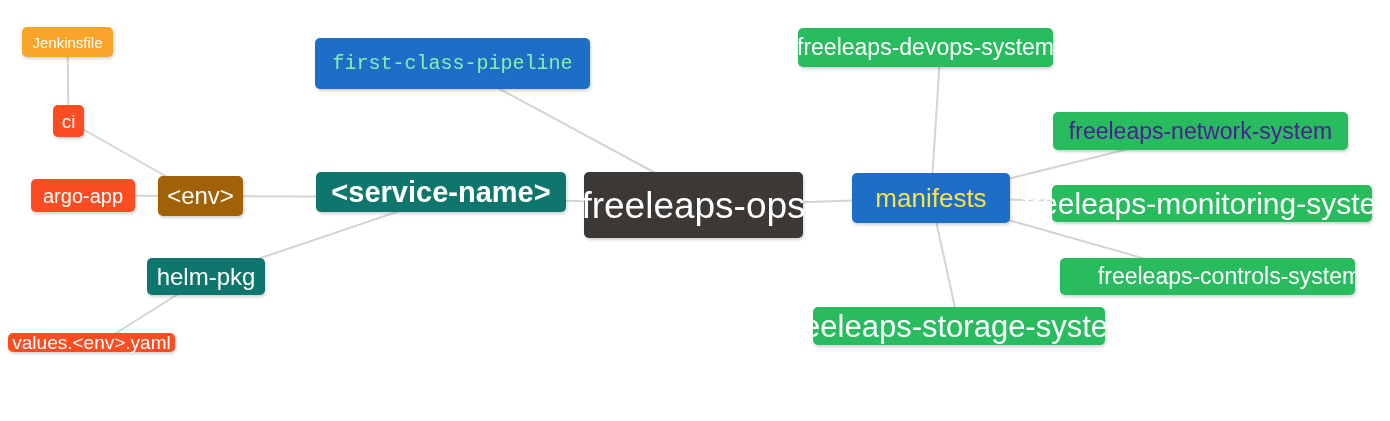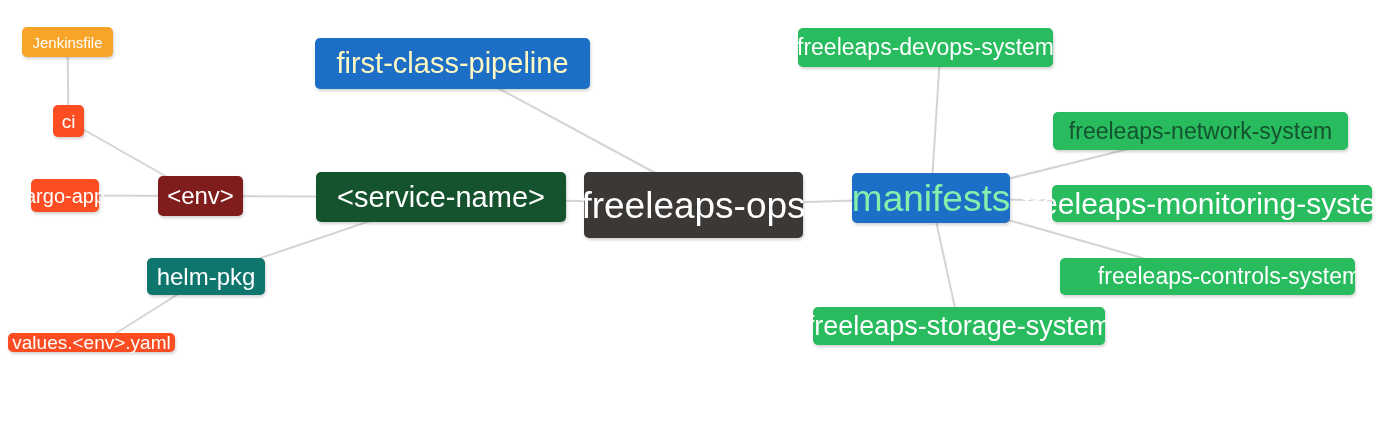--- a/index.html
+++ b/index.html
@@ -62,27 +62,27 @@
       <line x1="714.5" y1="205" x2="931" y2="198" stroke="#d4d4d4" stroke-width="2"></line>
       <line x1="931" y1="198" x2="940.5" y2="47.5" stroke="#d4d4d4" stroke-width="2"></line>
       <line x1="931" y1="198" x2="1200.5" y2="131" stroke="#d4d4d4" stroke-width="2"></line>
       <line x1="931" y1="198" x2="1212" y2="203.5" stroke="#d4d4d4" stroke-width="2"></line>
       <line x1="931" y1="198" x2="1207.5" y2="276.5" stroke="#d4d4d4" stroke-width="2"></line>
       <line x1="931" y1="198" x2="959" y2="326" stroke="#d4d4d4" stroke-width="2"></line>
     </svg>
   <div class="nodes-layer">
       <div class="mindmap-node" style="left: 22px; top: 27px; width: 91px; height: 30px; font-size: 15px; background: rgb(247, 164, 40); color: rgb(255, 255, 255);">Jenkinsfile</div>
       <div class="mindmap-node" style="left: 53px; top: 105px; width: 31px; height: 32px; font-size: 19px; background: rgb(251, 77, 33); color: rgb(255, 255, 255);">ci</div>
-      <div class="mindmap-node" style="left: 31px; top: 179px; width: 68px; height: 33px; font-size: 20px; background: rgb(251, 77, 33); color: rgb(255, 255, 255);">argo-app</div>
-      <div class="mindmap-node" style="left: 158px; top: 176px; width: 85px; height: 40px; font-size: 24px; background: #7f1d1d; color: rgb(255, 255, 255);">&lt;env&gt;</div>
+      <div class="mindmap-node" style="left: 31px; top: 179px; width: 104px; height: 33px; font-size: 20px; background: rgb(251, 77, 33); color: rgb(255, 255, 255);">argo-app</div>
+      <div class="mindmap-node" style="left: 158px; top: 176px; width: 85px; height: 40px; font-size: 24px; background: #a16207; color: rgb(255, 255, 255);">&lt;env&gt;</div>
       <div class="mindmap-node" style="left: 147px; top: 258px; width: 118px; height: 37px; font-size: 24px; background: #0f766e; color: rgb(255, 255, 255);">helm-pkg</div>
       <div class="mindmap-node" style="left: 8px; top: 333px; width: 167px; height: 19px; font-size: 19px; background: rgb(251, 77, 33); color: rgb(255, 255, 255);">values.&lt;env&gt;.yaml</div>
-      <div class="mindmap-node" style="left: 315px; top: 38px; width: 275px; height: 51px; font-size: 29px; background: rgb(29, 110, 198); color: #fef9c3;">first-class-pipeline</div>
-      <div class="mindmap-node" style="left: 316px; top: 172px; width: 250px; height: 50px; font-size: 29px; background: #14532d; color: rgb(255, 255, 255);">&lt;service-name&gt;</div>
+      <div class="mindmap-node" style="left: 315px; top: 38px; width: 275px; height: 51px; font-size: 20px; background: rgb(29, 110, 198); color: #86efac; font-family: Liberation Mono, monospace;">first-class-pipeline</div>
+      <div class="mindmap-node" style="left: 316px; top: 172px; width: 250px; height: 40px; font-size: 29px; background: #0f766e; color: rgb(255, 255, 255); font-weight: bold;">&lt;service-name&gt;</div>
       <div class="mindmap-node" style="left: 584px; top: 172px; width: 219px; height: 66px; font-size: 37px; background: rgb(59, 56, 54); color: rgb(255, 255, 255);">freeleaps-ops</div>
-      <div class="mindmap-node" style="left: 852px; top: 173px; width: 158px; height: 50px; font-size: 37px; background: rgb(29, 110, 198); color: #86efac;">manifests</div>
+      <div class="mindmap-node" style="left: 852px; top: 173px; width: 158px; height: 50px; font-size: 26px; background: rgb(29, 110, 198); color: #fde047;">manifests</div>
       <div class="mindmap-node" style="left: 798px; top: 28px; width: 255px; height: 39px; font-size: 23px; background: rgb(40, 188, 95); color: rgb(255, 255, 255);">freeleaps-devops-system</div>
-      <div class="mindmap-node" style="left: 1053px; top: 112px; width: 295px; height: 38px; font-size: 23px; background: rgb(40, 188, 95); color: #14532d;">freeleaps-network-system</div>
+      <div class="mindmap-node" style="left: 1053px; top: 112px; width: 295px; height: 38px; font-size: 23px; background: rgb(40, 188, 95); color: #4c1d95;">freeleaps-network-system</div>
       <div class="mindmap-node" style="left: 1052px; top: 185px; width: 320px; height: 37px; font-size: 30px; background: rgb(40, 188, 95); color: rgb(255, 255, 255);">freeleaps-monitoring-system</div>
       <div class="mindmap-node" style="left: 1060px; top: 258px; width: 295px; height: 37px; font-size: 23px; background: rgb(40, 188, 95); color: rgb(255, 255, 255); padding-left: 44px;">freeleaps-controls-system</div>
-      <div class="mindmap-node" style="left: 813px; top: 307px; width: 292px; height: 38px; font-size: 27px; background: rgb(40, 188, 95); color: rgb(255, 255, 255);">freeleaps-storage-system</div>
+      <div class="mindmap-node" style="left: 813px; top: 307px; width: 292px; height: 38px; font-size: 31px; background: rgb(40, 188, 95); color: rgb(255, 255, 255);">freeleaps-storage-system</div>
     </div>
 </div>
 
 </body></html>

